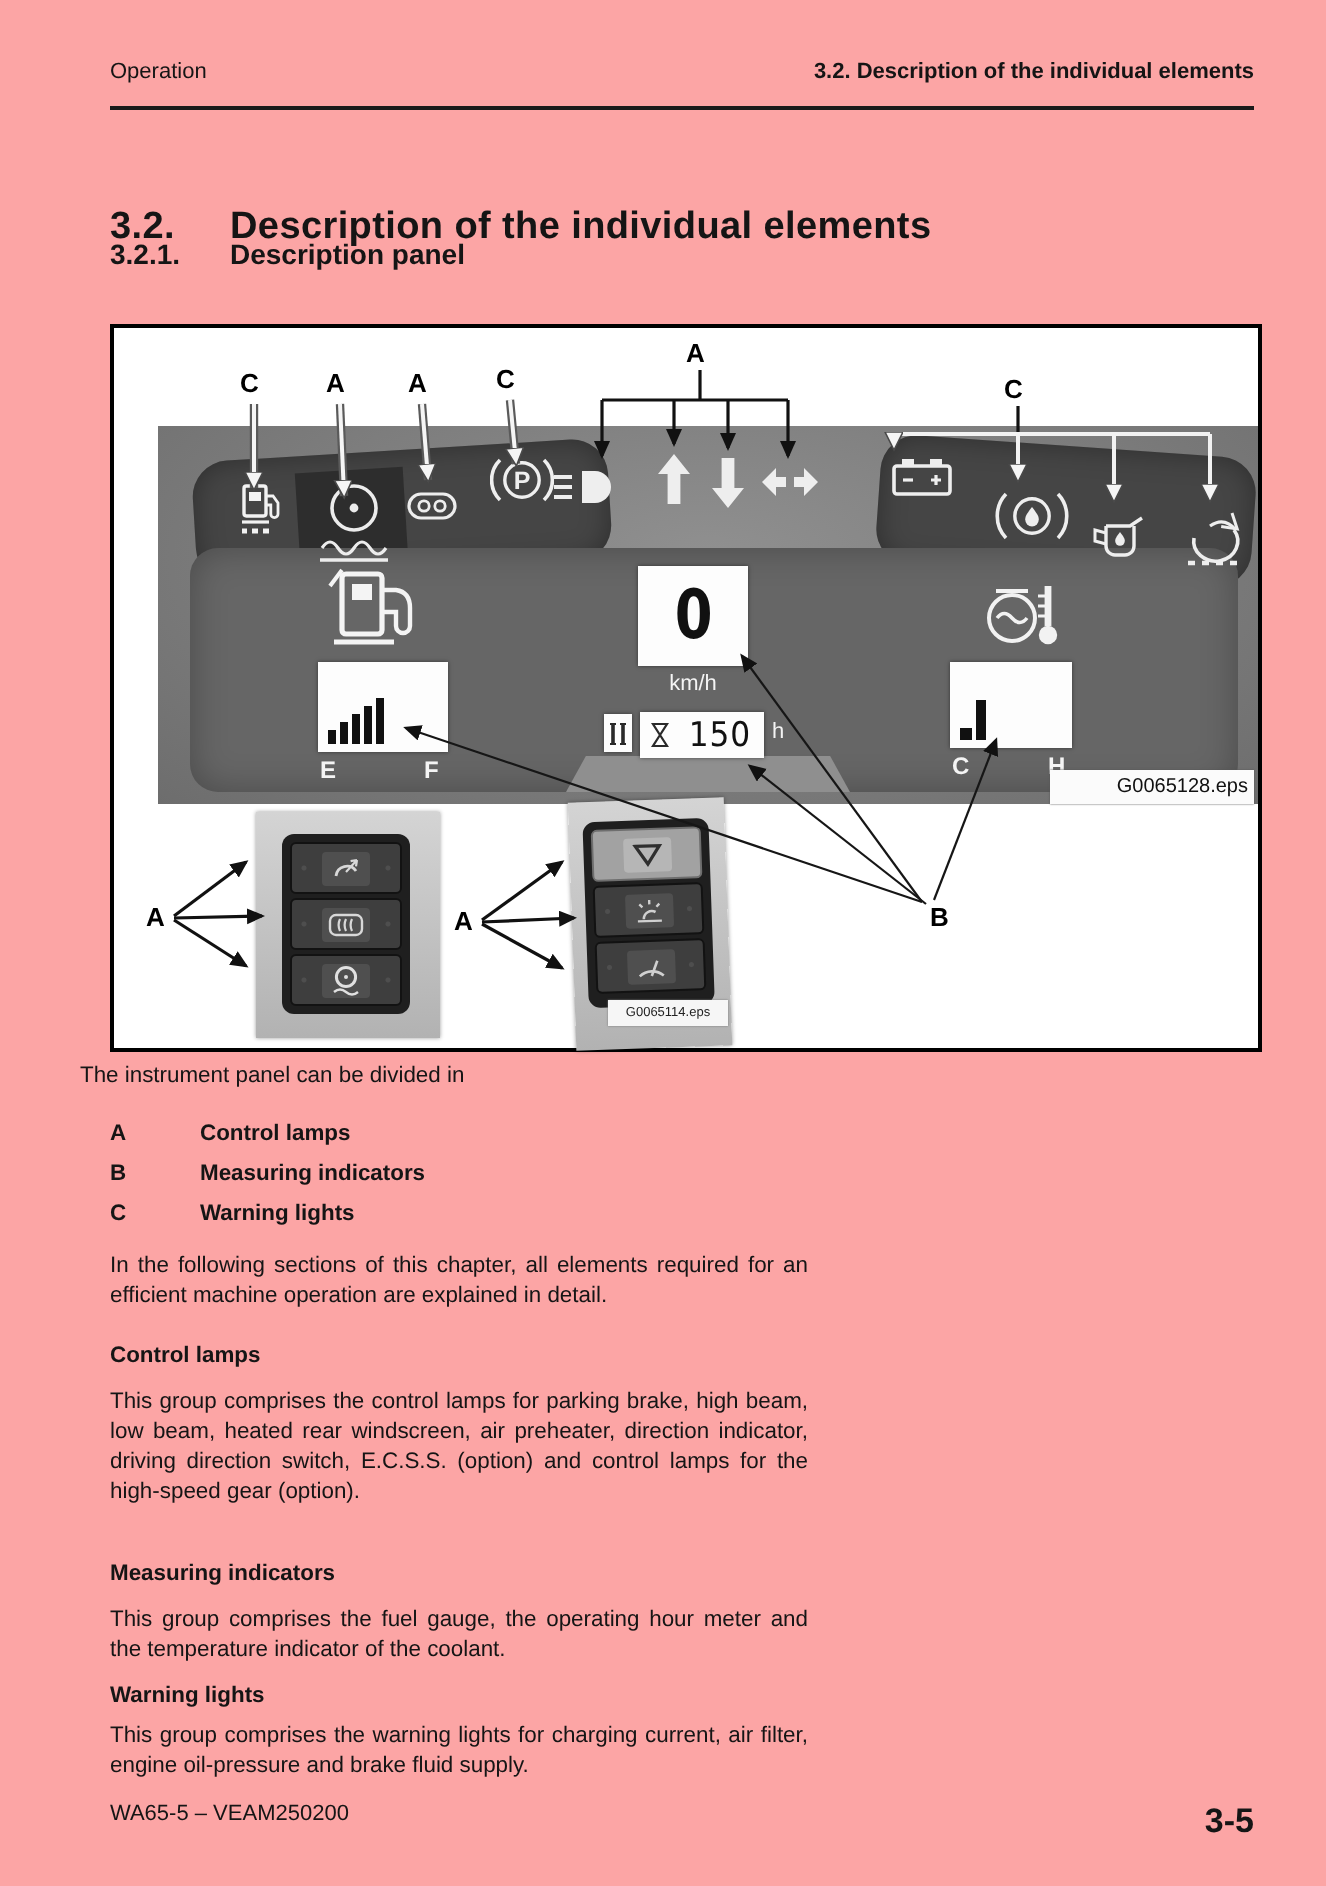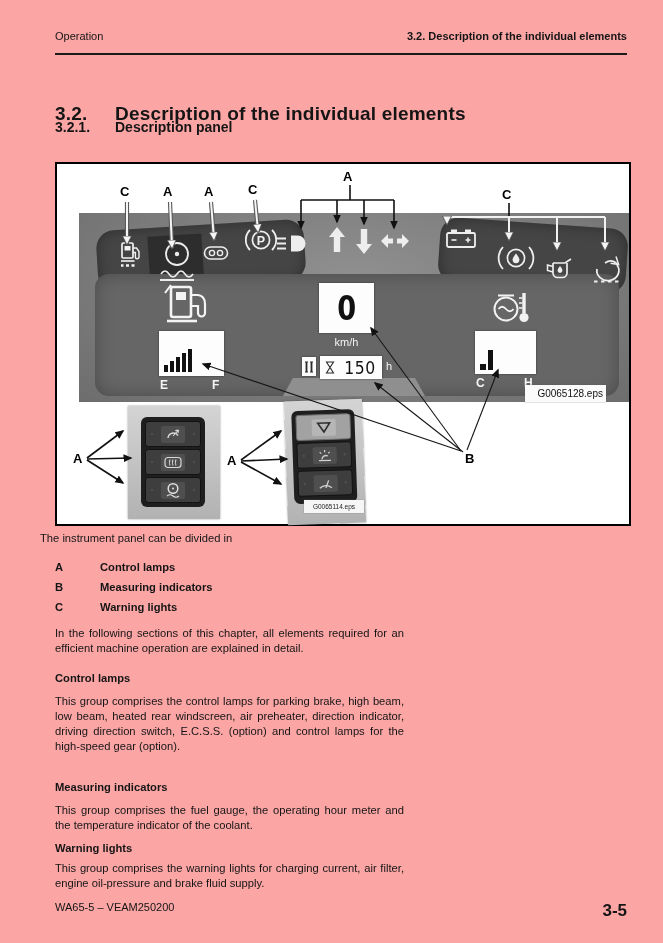--- a/index.html
+++ b/index.html
@@ -59,21 +59,21 @@
                   letter-spacing:.5px; transform:scaleX(.92); margin-left:auto; }
   .mini-box { left:245px; top:193px; width:14px; height:19px; display:flex; align-items:center; justify-content:center; }
 
   .bars { position:absolute; left:5px; bottom:4px; display:flex; align-items:flex-end; gap:2px; }
   .bars span { display:block; width:4px; background:#111; }
 
   .wlabel { color:#f4f4f4; font-size:12px; font-weight:bold; }
   .wsmall { color:#f4f4f4; font-size:11px; }
 
   
-  .cap-panel { left:468px; top:221px; width:81px; height:17px; background:#fbfbfb;
+  .cap-panel { left:468px; top:221px; width:102px; height:17px; background:#fbfbfb;
                font-size:10px; color:#111; text-align:right; line-height:17px; padding-right:3px;
                box-shadow:0 0 1px #555; }
   .cap-switch { left:247px; top:336px; width:60px; height:13px; background:#f6f6f6;
                 font-size:6.5px; color:#222; text-align:center; line-height:13px; box-shadow:0 0 1px #777; }
 
   
   .cl { font-size:13px; font-weight:bold; color:#000; }
 
   
   .swphoto { background:linear-gradient(#d4d4d4,#b2b2b2); box-shadow:0 0 2px rgba(0,0,0,.4); }

